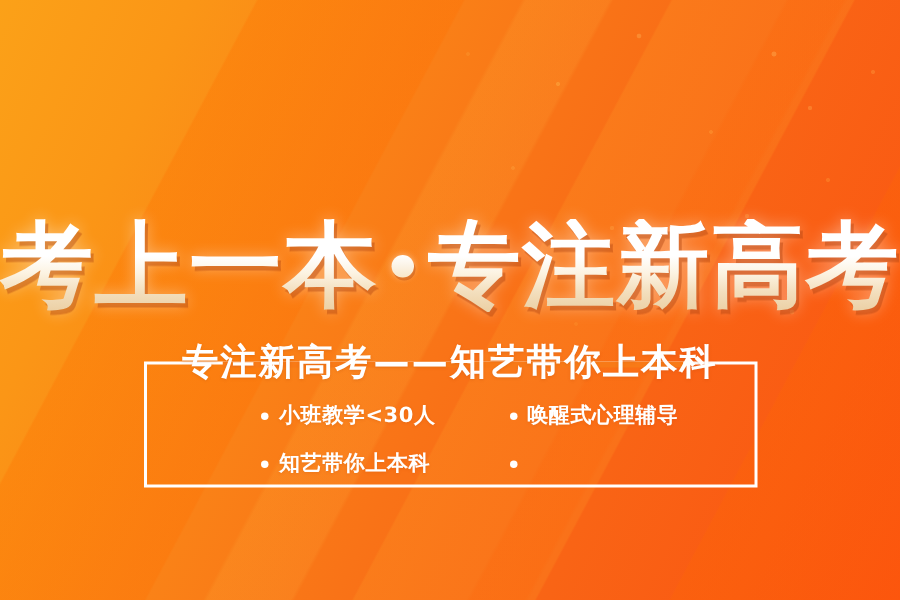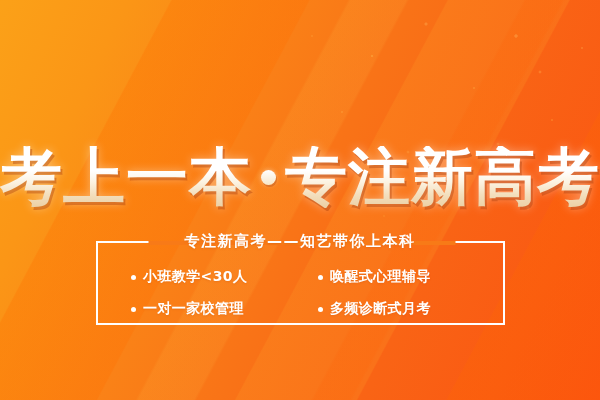--- a/index.html
+++ b/index.html
@@ -143,42 +143,42 @@
   .subtitle {
     position: absolute;
     left: 0; right: 0;
     top: 230px;
     text-align: center;
     pointer-events: none;
   }
   .subtitle-inner {
     display: inline-block;
     padding: 0 10px;
-    font-size: 15px;
+    font-size: 24px;
     font-weight: 700;
     color: #FFFFFF;
     letter-spacing: 1.5px;
     line-height: 22px;
     white-space: nowrap;
     text-shadow: 0 1px 2px rgba(180,70,10,.25);
   }
 
   
   .features {
     position: absolute;
     left: 96px;
     top: 262px;
     width: 409px;
     height: 62px;
     display: grid;
     grid-template-columns: 1fr 1fr;
     grid-template-rows: 1fr 1fr;
     align-content: center;
     row-gap: 2px;
-    padding-left: 35px;
+    padding-left: 78px;
     box-sizing: border-box;
   }
   .feature {
     display: flex;
     align-items: center;
     gap: 7px;
     font-size: 14px;
     font-weight: 700;
     color: #FFFFFF;
     letter-spacing: .4px;
@@ -222,21 +222,20 @@
     <div class="feature">
       <span class="bullet"></span>
       <span>小班教学&lt;30人</span>
     </div>
     <div class="feature">
       <span class="bullet"></span>
       <span>唤醒式心理辅导</span>
     </div>
     <div class="feature">
       <span class="bullet"></span>
-      <span>一对一家校管理</span>
-    </div>
-    <div class="feature">
-      <span class="bullet"></span>
-      <span>多频诊断式月考</span>
+      <span>知艺带你上本科</span>
+    </div>
+    <div class="feature">
+      <span class="bullet"></span>
     </div>
   </div>
 
 </div>
 
 </body></html>

